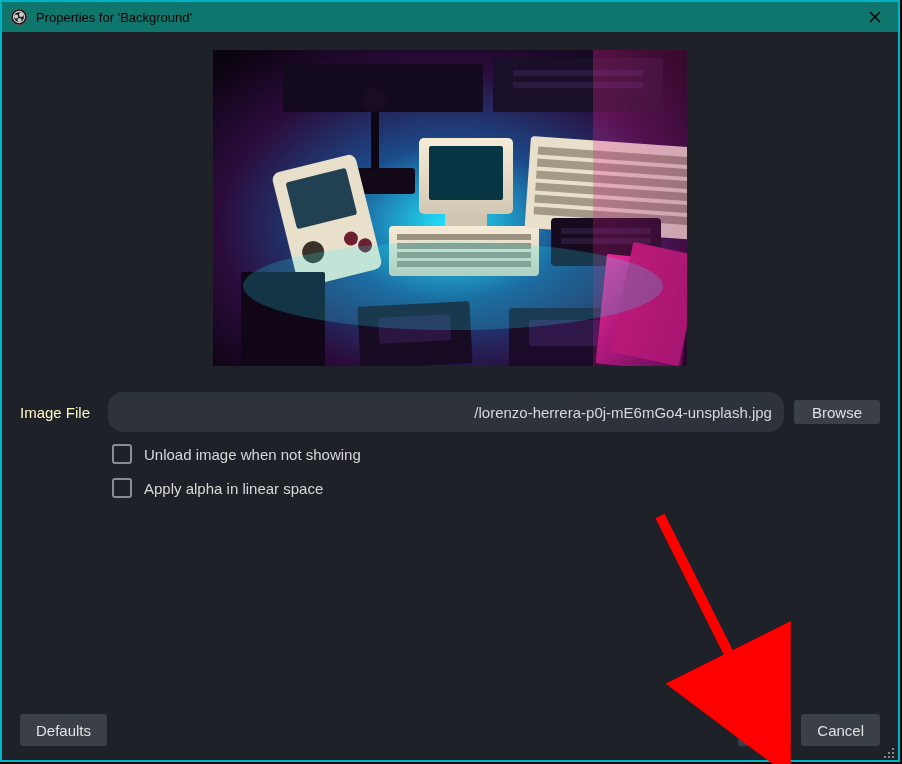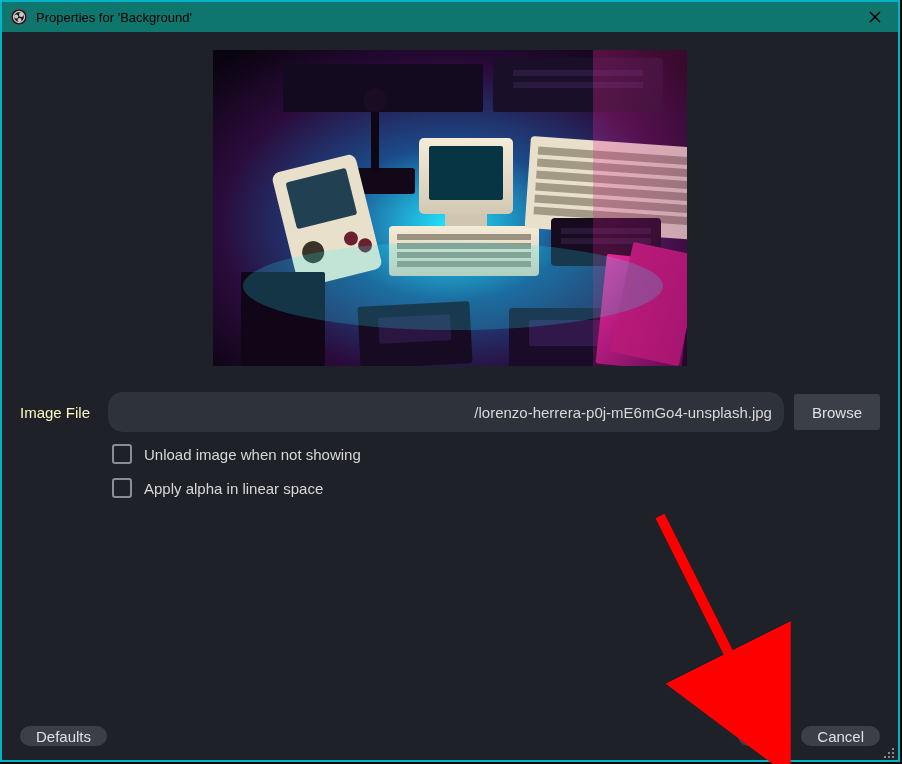--- a/index.html
+++ b/index.html
@@ -86,30 +86,30 @@
       display: flex;
       align-items: center;
       justify-content: flex-end;
       overflow: hidden;
       white-space: nowrap;
     }
     .btn {
       background: #3a3f48;
       color: #e0e0e0;
       border: none;
-      height: 36px;
+      height: 24px;
       padding: 0 18px;
       font-size: 15px;
       border-radius: 3px;
       cursor: pointer;
       display: inline-flex;
       align-items: center;
       justify-content: center;
     }
-    .btn.small { height: 20px; padding: 0 16px; border-radius: 13px; }
+    .btn.small { height: 32px; padding: 0 16px; }
     .browse { margin-left: 10px; }
     .check-row {
       display: flex;
       align-items: center;
       margin: 0 0 14px 92px;
     }
     .checkbox {
       width: 20px; height: 20px;
       border: 2px solid #8a8d93;
       border-radius: 3px;

